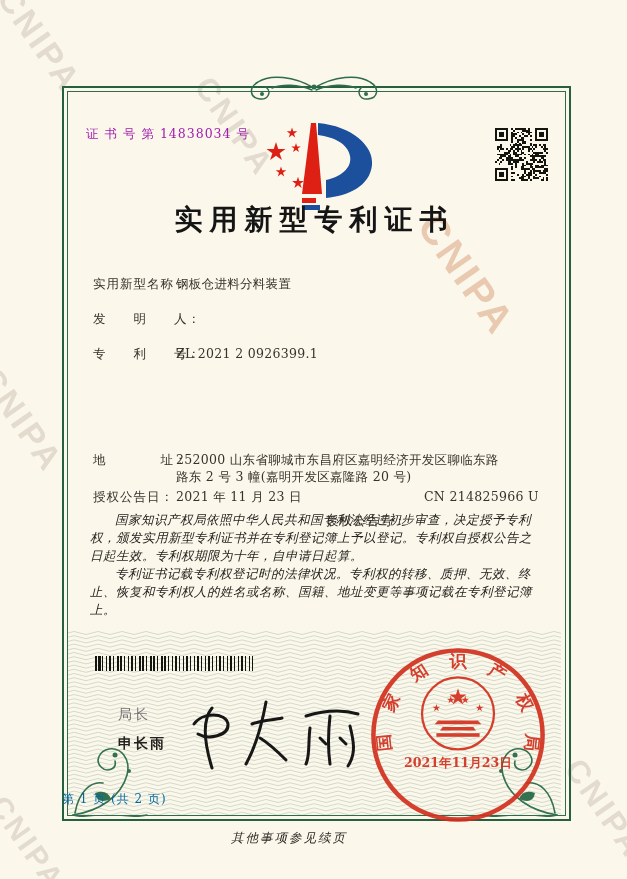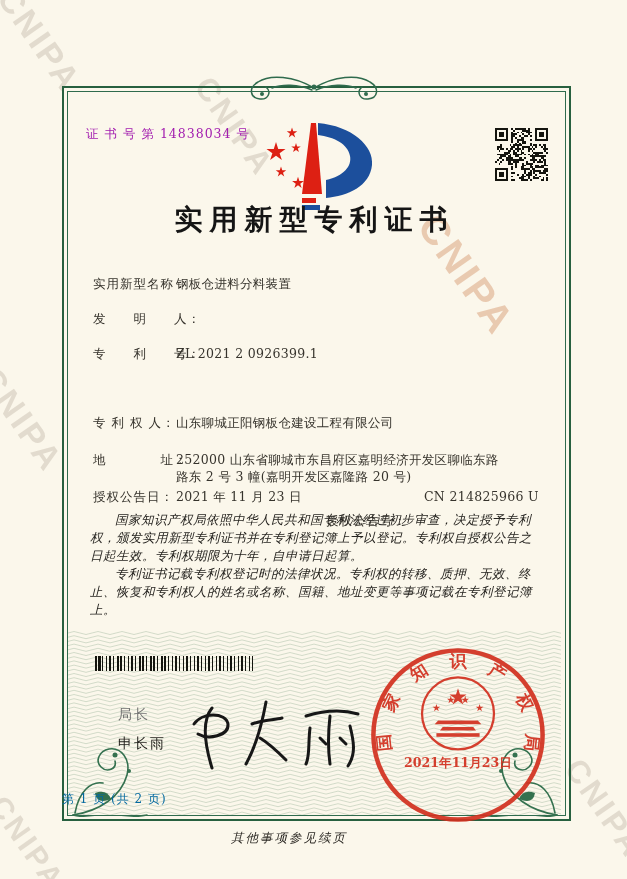--- a/index.html
+++ b/index.html
@@ -36,21 +36,21 @@
 
   .body-text{position:absolute;left:90px;top:511px;width:452px;font-size:12.5px;
              line-height:18px;color:#262420;font-style:italic;}
   .body-text p{margin:0;text-indent:2em;letter-spacing:0.5px;}
 
   .barcode{position:absolute;left:95px;top:656px;width:158px;height:15px;
     background:repeating-linear-gradient(90deg,#15150f 0 1.5px,transparent 1.5px 3px,
       #15150f 3px 5.5px,transparent 5.5px 7px,#15150f 7px 8px,transparent 8px 11px);}
 
   .sig-title{position:absolute;left:118px;top:706px;font-size:14px;color:#737373;letter-spacing:2px;}
-  .sig-name{position:absolute;left:118px;top:735px;font-size:14px;color:#24221e;letter-spacing:2px;}
+  .sig-name{position:absolute;left:118px;top:735px;font-size:14px;color:#24221e;letter-spacing:2px;font-weight:bold;}
 
   .pageno{position:absolute;left:62px;top:791px;width:505px;text-align:left;
           font-size:12px;color:#0369a1;letter-spacing:1px;}
   .footnote{position:absolute;left:0;top:830px;width:578px;text-align:center;
             font-size:12.5px;color:#2e2b26;font-style:italic;letter-spacing:2px;}
 
   .seal{position:absolute;left:368px;top:645px;width:180px;height:180px;opacity:0.92;}
   .seal text{font-family:"DejaVu Serif","Liberation Serif",serif;font-weight:bold;}
 </style>
 </head>
@@ -477,24 +477,20 @@
     <span class="lbl">实用新型名称：</span>
     <span class="val">钢板仓进料分料装置</span>
   </div>
   <div class="row" style="top:311px">
     <span class="lbl">发　　明　　人：</span>
   </div>
   <div class="row" style="top:346px">
     <span class="lbl">专　　利　　号：</span>
     <span class="val">ZL 2021 2 0926399.1</span>
   </div>
-  <div class="row" style="top:415px">
-    <span class="lbl">专 利 权 人：</span>
-    <span class="val">山东聊城正阳钢板仓建设工程有限公司</span>
-  </div>
   <div class="row" style="top:452px">
     <span class="lbl">地　　　　址：</span>
     <span class="val">252000 山东省聊城市东昌府区嘉明经济开发区聊临东路</span>
   </div>
   <div class="row" style="top:469px">
     <span class="val">路东 2 号 3 幢(嘉明开发区嘉隆路 20 号)</span>
   </div>
   <div class="row" style="top:489px">
     <span class="lbl">授权公告日：</span>
     <span class="val">2021 年 11 月 23 日</span>

